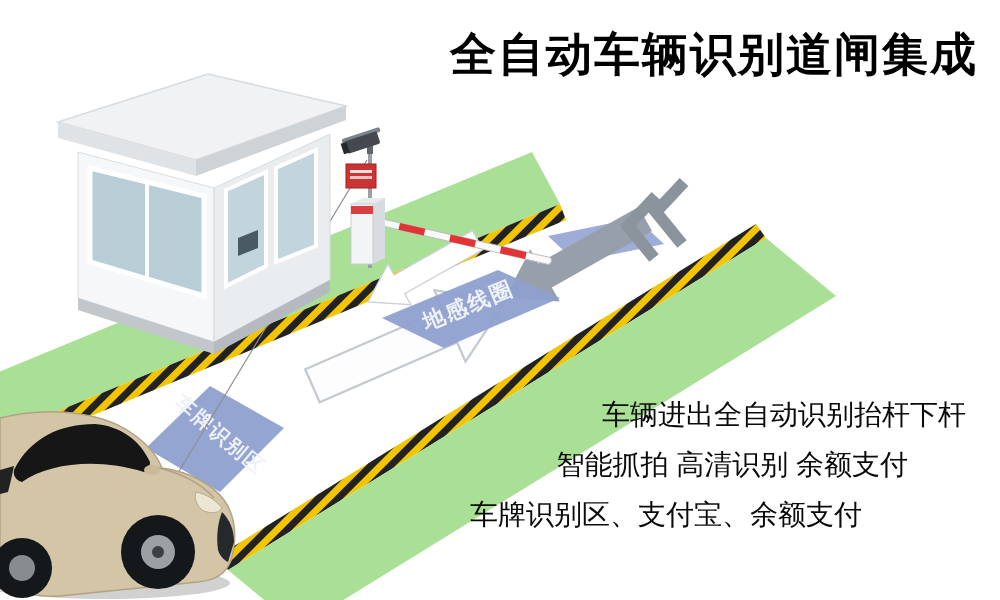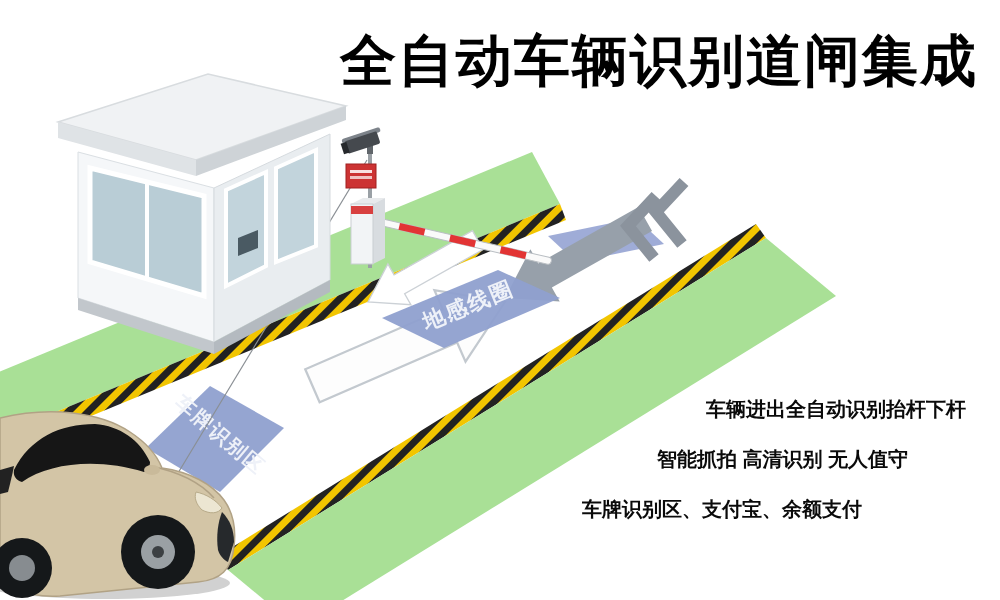--- a/index.html
+++ b/index.html
@@ -3,24 +3,24 @@
 <meta charset="utf-8">
 <style>
   html,body{margin:0;padding:0;background:#fff;}
   .stage{
     position:relative;width:1000px;height:600px;overflow:hidden;background:#ffffff;
     font-family:"Liberation Sans","DejaVu Sans",sans-serif;
   }
   .stage svg{position:absolute;left:0;top:0;}
   .page-title{
     position:absolute;top:24px;right:22px;
-    font-size:56px;font-weight:800;color:#000;letter-spacing:2px;white-space:nowrap;
+    font-size:46px;font-weight:800;color:#000;letter-spacing:2px;white-space:nowrap;
   }
   .feature-line{
-    position:absolute;font-size:20px;font-weight:700;color:#0a0a0a;white-space:nowrap;
+    position:absolute;font-size:28px;font-weight:400;color:#0a0a0a;white-space:nowrap;
   }
   .feature-1{top:396px;right:34px;}
   .feature-2{top:446px;right:92px;}
   .feature-3{top:496px;right:138px;}
   .zone-text{
     font-weight:700;fill:#eef1f8;letter-spacing:2px;
     font-family:"Liberation Sans","DejaVu Sans",sans-serif;
   }
 </style>
 </head>
@@ -138,16 +138,16 @@
       <circle cx="158" cy="552" r="37" fill="#15181a"></circle>
       <circle cx="158" cy="552" r="17" fill="#9aa0a4"></circle>
       <circle cx="158" cy="552" r="6" fill="#3c4043"></circle>
       <path d="M196,492 C206,494 216,500 222,508 C218,514 210,514 202,510 C196,504 194,498 196,492 Z" fill="#ece6d2" stroke="#b8ab8a"></path>
       <path d="M222,512 C230,520 234,530 234,542 L228,562 C224,560 220,556 218,550 C216,536 218,522 222,512 Z" fill="#26292c"></path>
     </g>
   </svg>
 
   <div class="page-title">全自动车辆识别道闸集成</div>
   <div class="feature-line feature-1">车辆进出全自动识别抬杆下杆</div>
-  <div class="feature-line feature-2">智能抓拍 高清识别 无人值守</div>
+  <div class="feature-line feature-2">智能抓拍 高清识别 余额支付</div>
   <div class="feature-line feature-3">车牌识别区、支付宝、余额支付</div>
 
 </div>
 
 </body></html>

